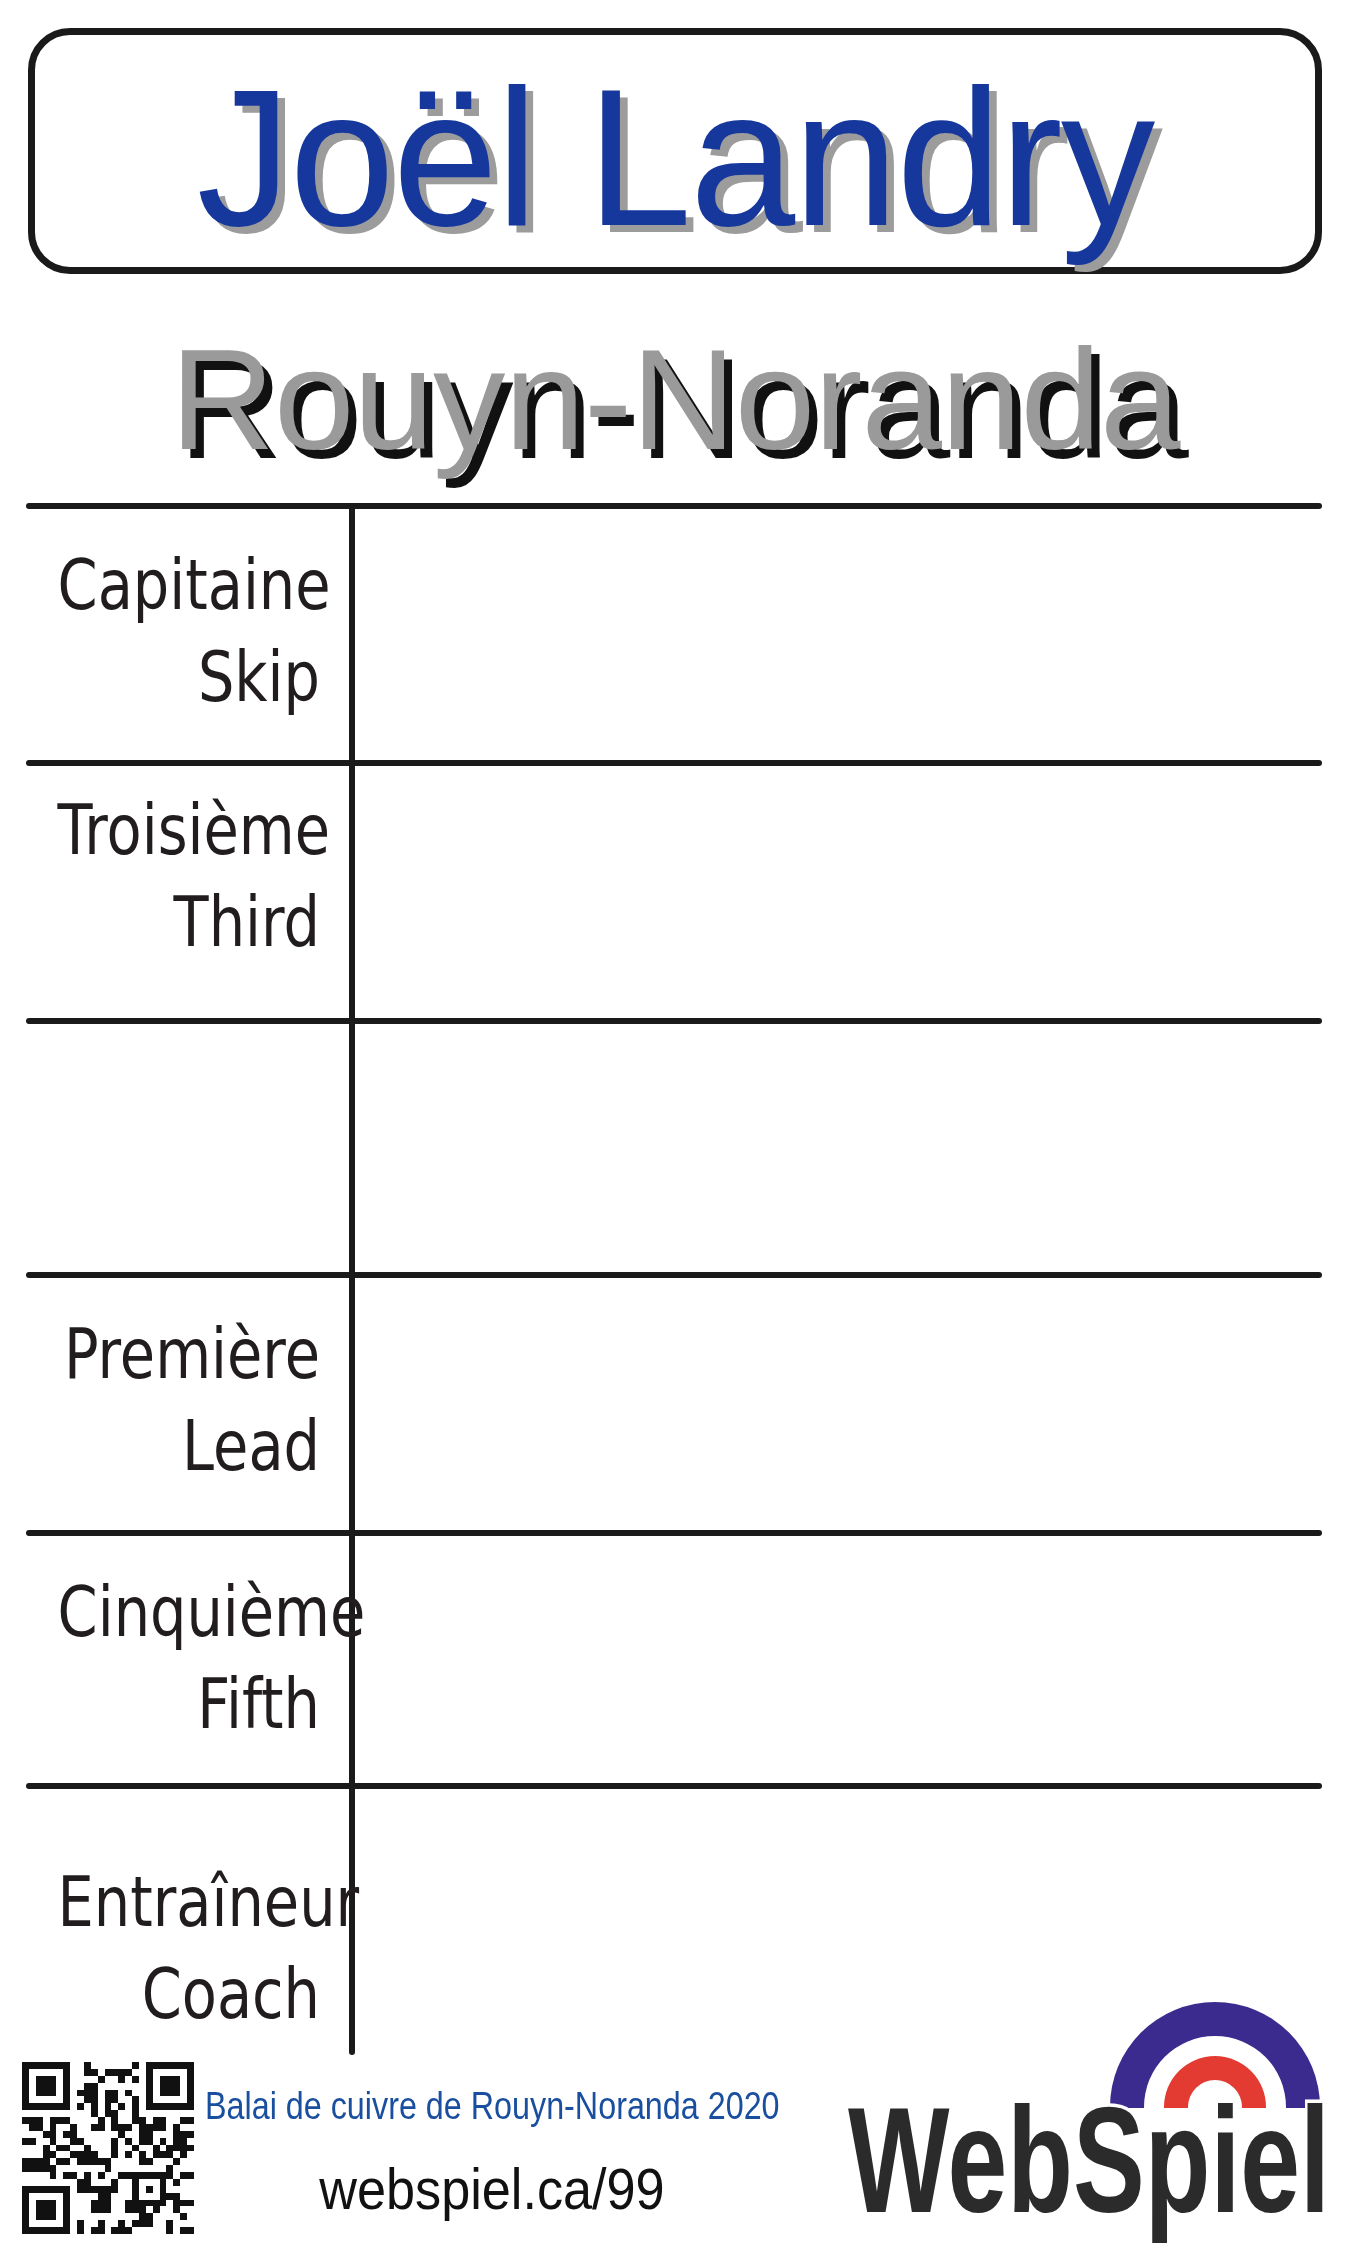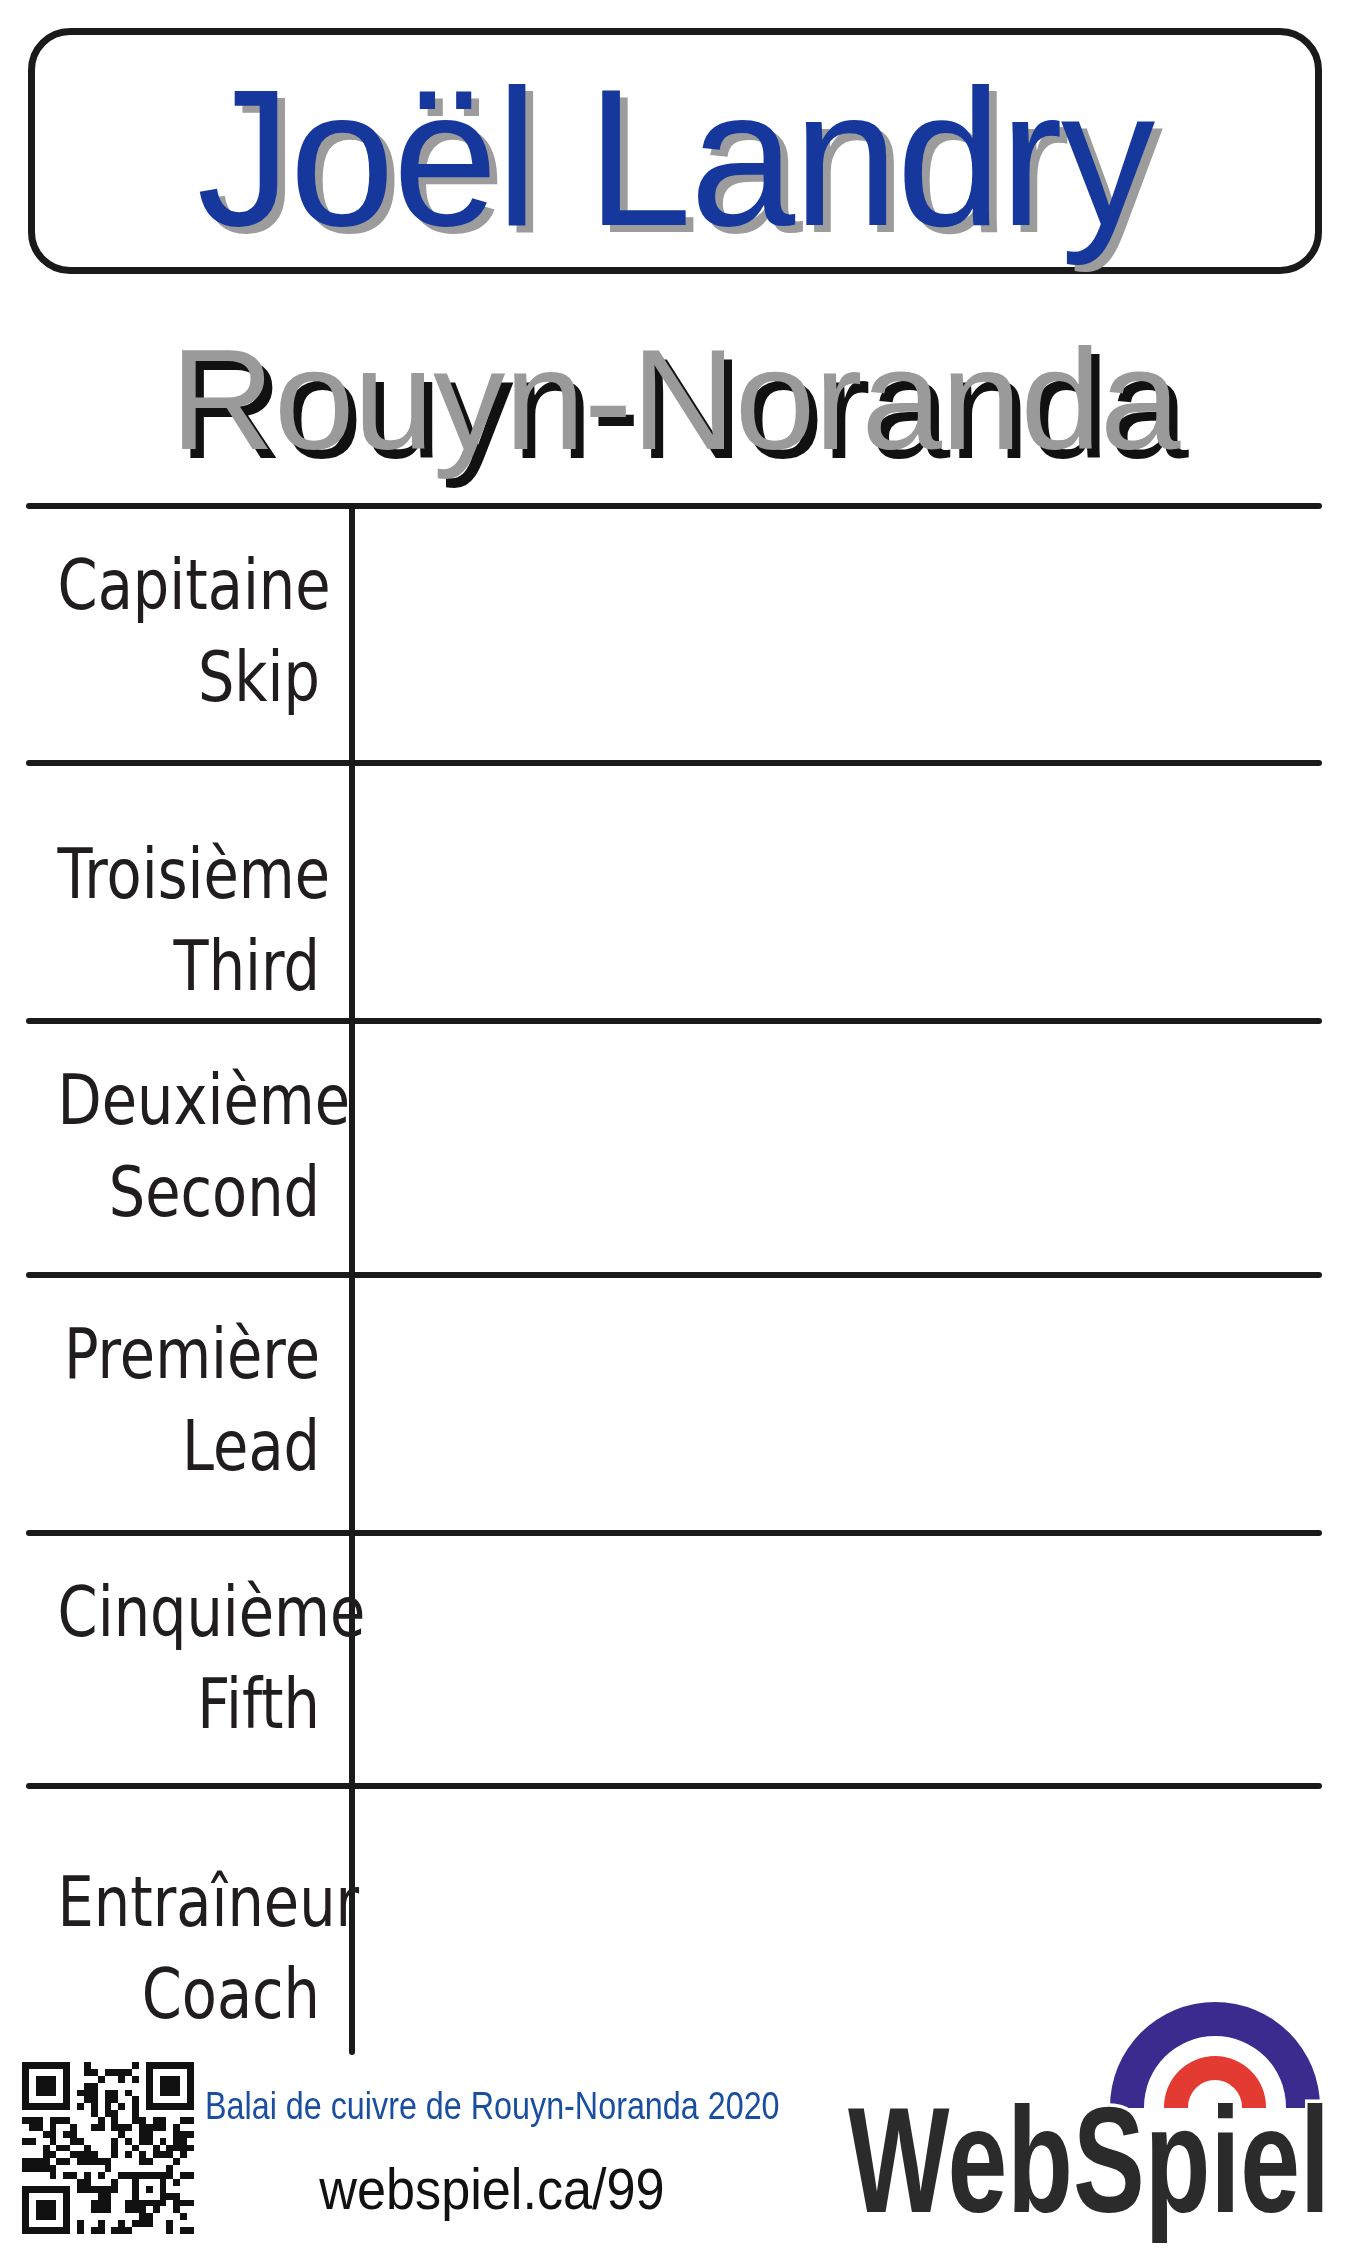--- a/index.html
+++ b/index.html
@@ -73,30 +73,26 @@
   <div class="hline" style="top:1530px"></div>
   <div class="hline" style="top:1783px"></div>
   <div class="vline"></div>
 
   <div class="row" style="top:503px;height:319px">
     <div class="role-fr">Capitaine</div>
     <div class="role-en">Skip</div>
   </div>
   <div class="name-cell" style="top:503px;height:257px"></div>
 
-  <div class="row" style="top:792px;height:258px">
+  <div class="row" style="top:748px;height:258px">
     <div class="role-fr">Troisième</div>
     <div class="role-en">Third</div>
   </div>
   <div class="name-cell" style="top:760px;height:258px"></div>
 
-  <div class="row" style="top:1018px;height:254px">
-    <div class="role-fr">Deuxième</div>
-    <div class="role-en">Second</div>
-  </div>
   <div class="name-cell" style="top:1018px;height:254px"></div>
 
   <div class="row" style="top:1272px;height:197px">
     <div class="role-fr">Première</div>
     <div class="role-en">Lead</div>
   </div>
   <div class="name-cell" style="top:1272px;height:258px"></div>
 
   <div class="row" style="top:1530px;height:253px">
     <div class="role-fr">Cinquième</div>

